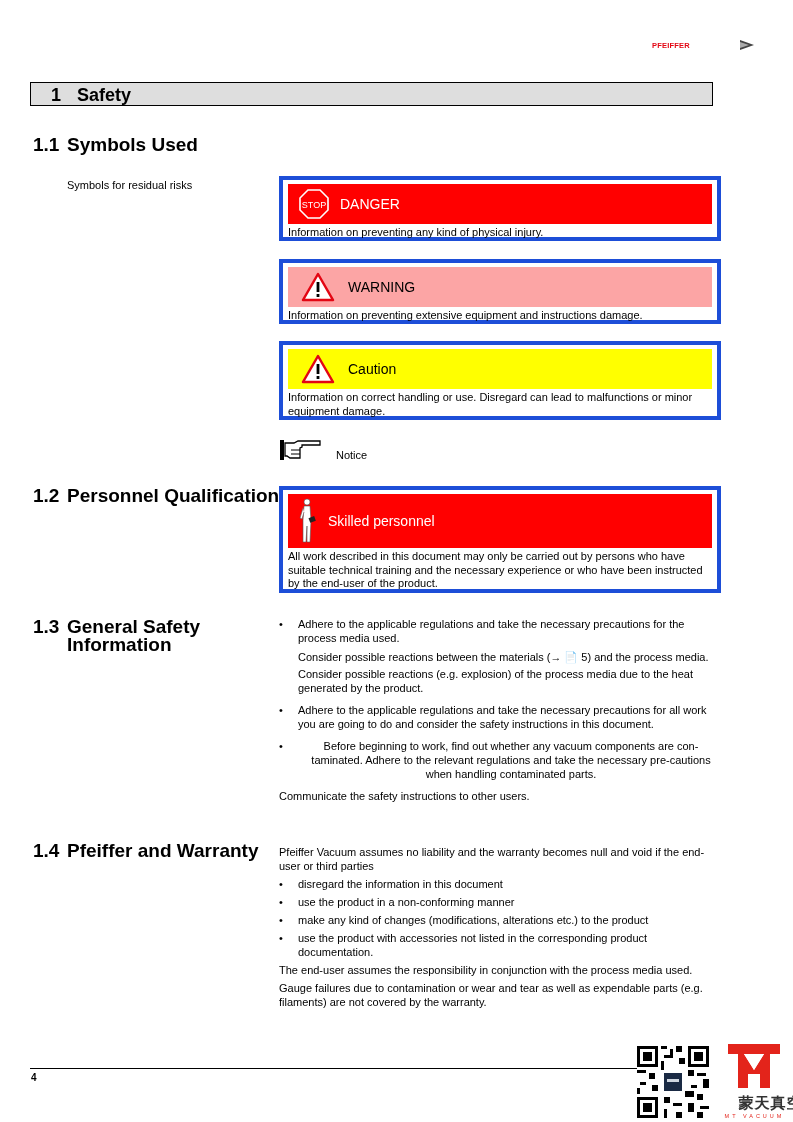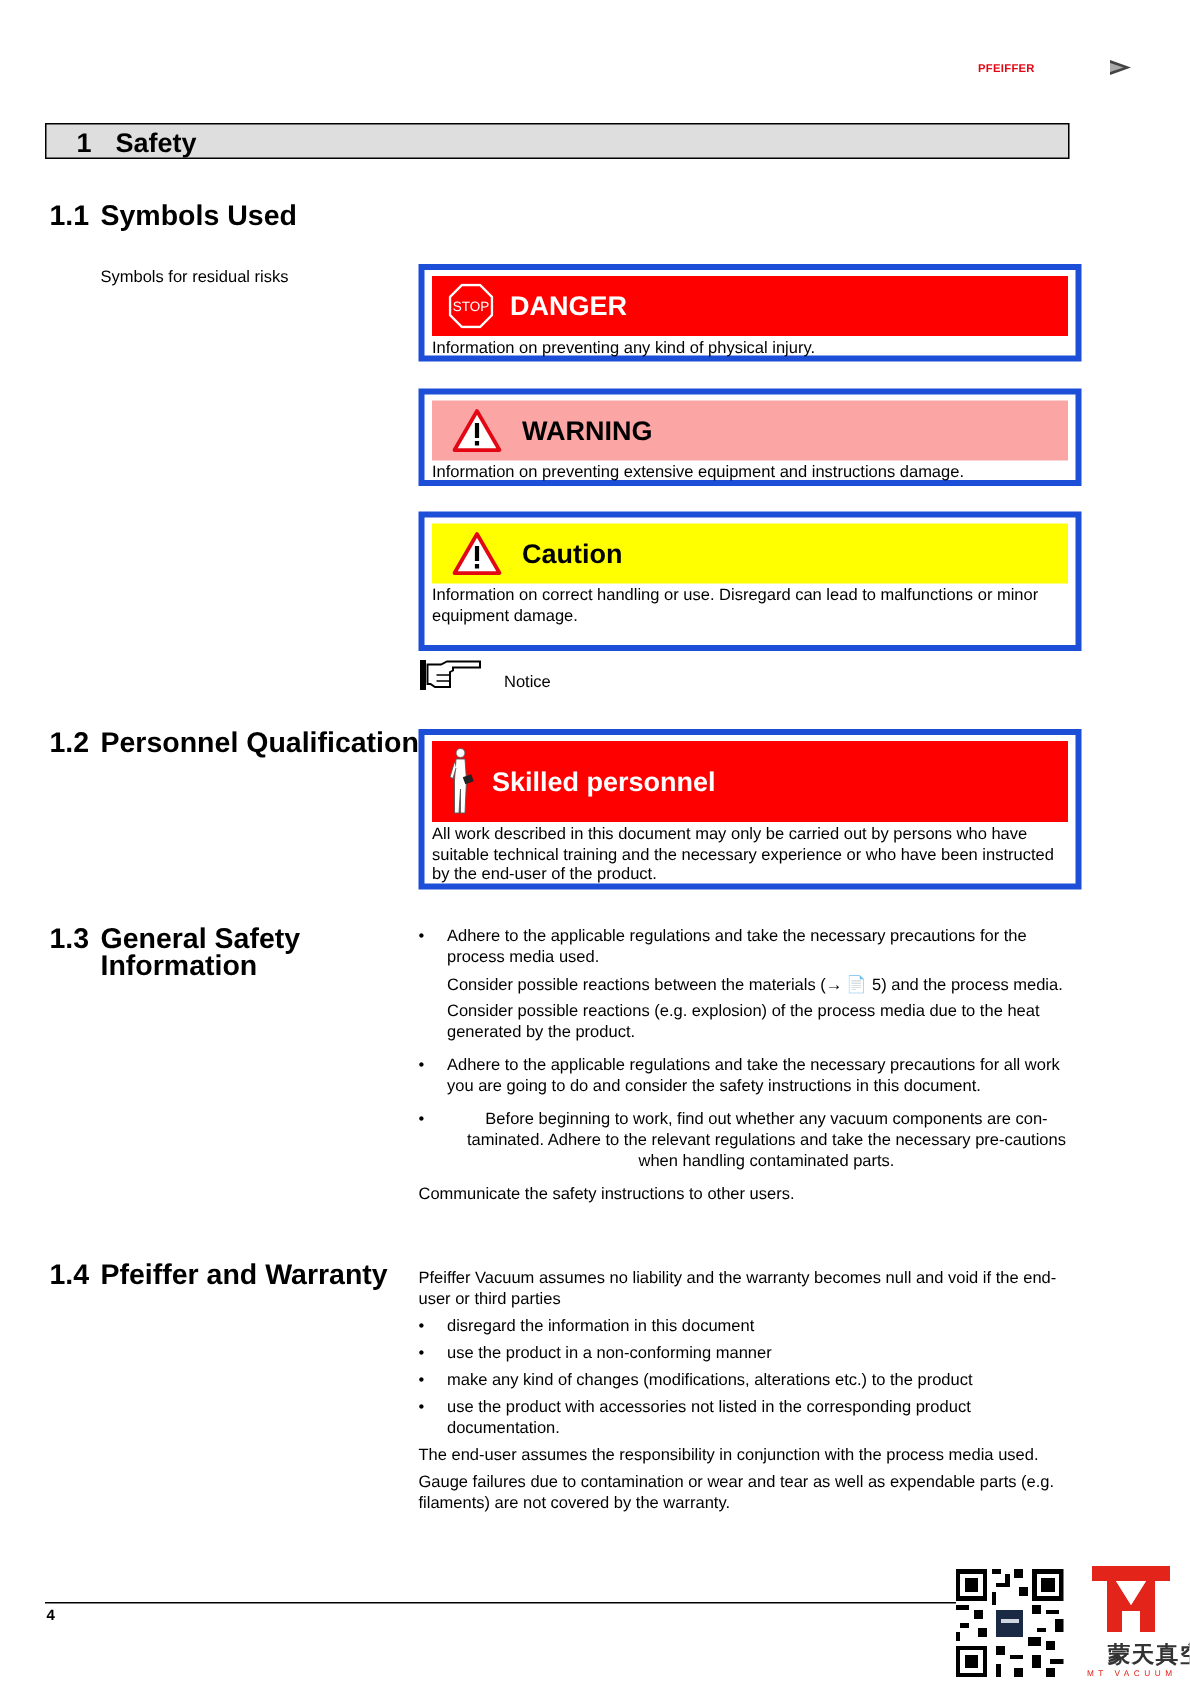--- a/index.html
+++ b/index.html
@@ -21,21 +21,21 @@
   .h2 { font-size: 19px; font-weight: bold; line-height: 18px; }
   .h2 .num { display: inline-block; width: 34px; }
   .h2 .cont { padding-left: 34px; }
 
   .body-text { font-size: 11px; line-height: 14px; }
 
   
   .box { left: 279px; width: 442px; border: 4px solid #1d4ed8; box-sizing: border-box; padding: 4px 5px 4px 5px; background: #fff; }
   .box .band { height: 40px; display: flex; align-items: center; }
   .box .band .ic { width: 52px; display: flex; justify-content: center; align-items: center; }
-  .box .band .ttl { font-size: 18px; font-weight: bold; }
+  .box .band .ttl { font-size: 14px; font-weight: normal; }
   .box .desc { font-size: 11px; line-height: 13.5px; padding-top: 2px; }
 
   .danger .band { background: #ff0000; color: #fff; }
   .warning .band { background: #fca5a5; color: #000; }
   .caution .band { background: #ffff00; color: #000; }
   .skilled .band { background: #ff0000; color: #fff; height: 54px; }
   .skilled .band .ic { width: 40px; }
 
   ul.blist { list-style: none; margin: 0; padding: 0; }
   ul.blist li { position: relative; padding-left: 19px; }
@@ -88,21 +88,21 @@
         <polygon points="17,2 32,28 2,28" fill="#fff" stroke="#e30613" stroke-width="2.5" stroke-linejoin="round"></polygon>
         <rect x="15.6" y="10" width="2.8" height="10" fill="#000"></rect>
         <rect x="15.6" y="22" width="2.8" height="3" fill="#000"></rect>
       </svg>
     </span>
     <span class="ttl">WARNING</span>
   </div>
   <div class="desc">Information on preventing extensive equipment and instructions damage.</div>
 </div>
 
-<div class="abs box caution" style="top:341px; height:93px;">
+<div class="abs box caution" style="top:341px; height:79px;">
   <div class="band">
     <span class="ic" style="width:60px;">
       <svg width="34" height="30" viewBox="0 0 34 30">
         <polygon points="17,2 32,28 2,28" fill="#fff" stroke="#e30613" stroke-width="2.5" stroke-linejoin="round"></polygon>
         <rect x="15.6" y="10" width="2.8" height="10" fill="#000"></rect>
         <rect x="15.6" y="22" width="2.8" height="3" fill="#000"></rect>
       </svg>
     </span>
     <span class="ttl">Caution</span>
   </div>

